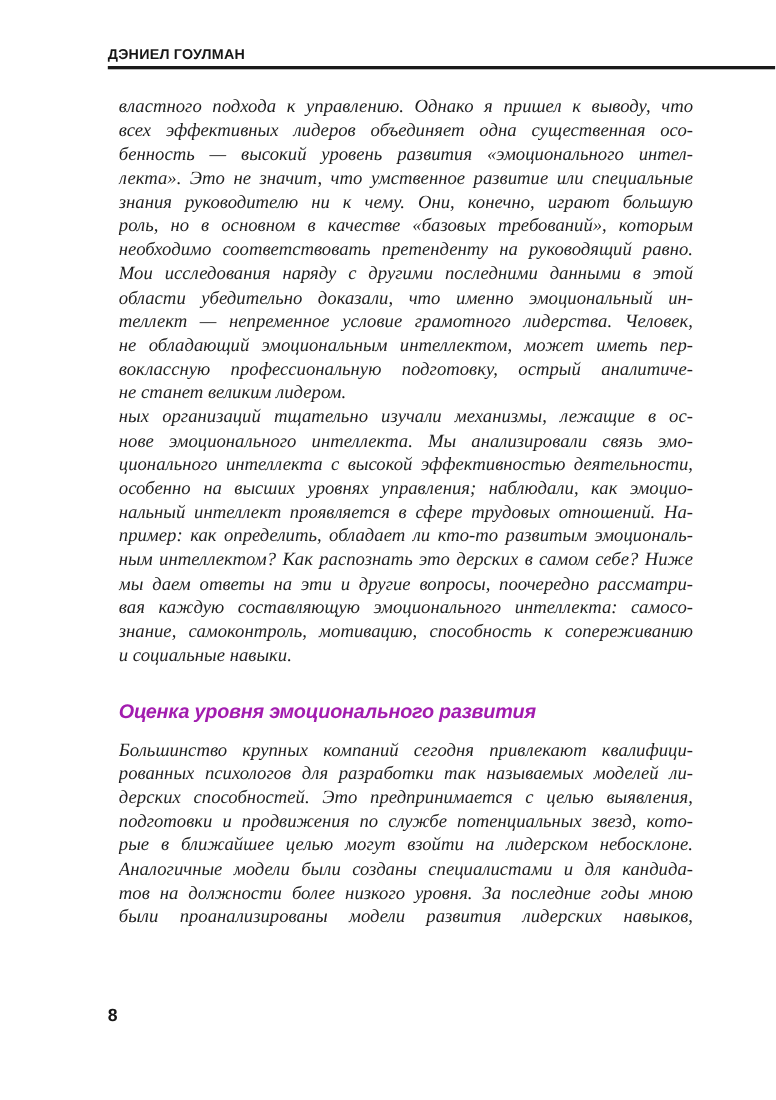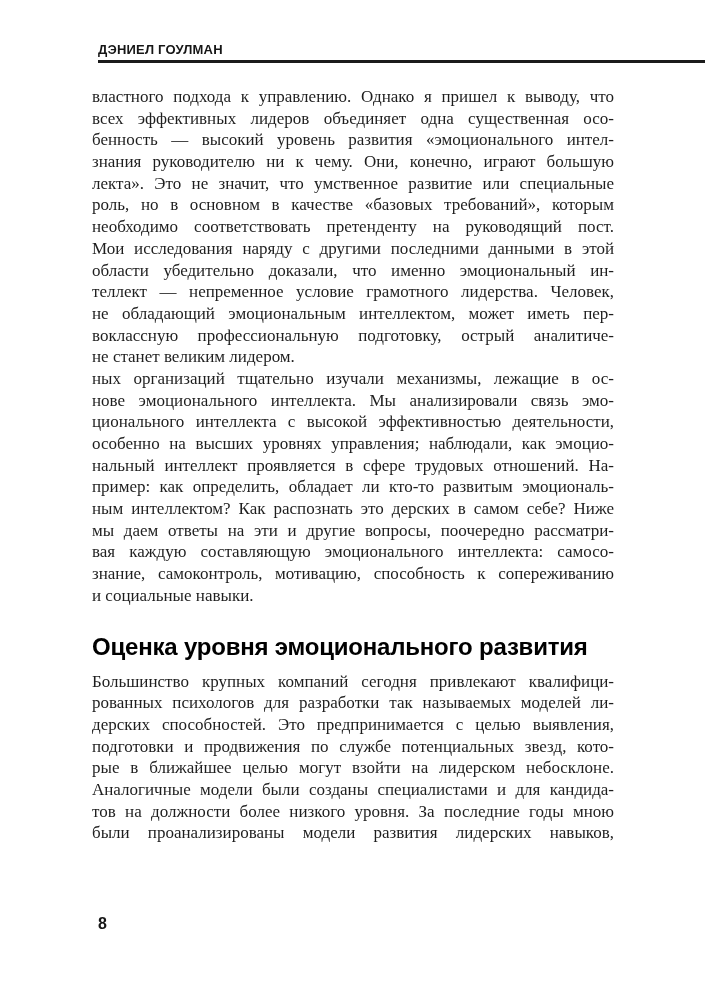--- a/index.html
+++ b/index.html
@@ -30,46 +30,47 @@
   .head-rule {
     position: absolute;
     left: 98px;
     right: 0;
     top: 60px;
     height: 3px;
     background: #1b1b1b;
   }
   .text-col {
     position: absolute;
-    left: 92px;
+    left: 108px;
     top: 86px;
     width: 522px;
+    font-style: italic;
   }
   .line {
     font-size: 17px;
     line-height: 21.7px;
     height: 21.7px;
     overflow: hidden;
     text-align: justify;
     text-align-last: justify;
     color: #1e1e1e;
   }
   .line.last {
     text-align-last: left;
   }
   .line.indent {
     text-indent: 18px;
   }
   .section-heading {
     font-family: "Liberation Sans", sans-serif;
     font-weight: bold;
-    font-size: 24px;
+    font-size: 18px;
     letter-spacing: -0.2px;
     line-height: 24px;
-    color: #000000;
+    color: #a21caf;
     margin: 28px 0 12px 0;
   }
   .folio {
     position: absolute;
     left: 98px;
     top: 915px;
     font-family: "Liberation Sans", sans-serif;
     font-weight: bold;
     font-size: 16px;
     color: #161616;
@@ -78,24 +79,24 @@
 </head>
 <body>
 
 <div class="page">
   <div class="running-head">ДЭНИЕЛ ГОУЛМАН</div>
   <div class="head-rule"></div>
   <div class="text-col" id="text-col">
       <div class="line">властного подхода к управлению. Однако я пришел к выводу, что</div>
       <div class="line">всех эффективных лидеров объединяет одна существенная осо-</div>
       <div class="line">бенность — высокий уровень развития «эмоционального интел-</div>
+      <div class="line">лекта». Это не значит, что умственное развитие или специальные</div>
       <div class="line">знания руководителю ни к чему. Они, конечно, играют большую</div>
-      <div class="line">лекта». Это не значит, что умственное развитие или специальные</div>
       <div class="line">роль, но в основном в качестве «базовых требований», которым</div>
-      <div class="line">необходимо соответствовать претенденту на руководящий пост.</div>
+      <div class="line">необходимо соответствовать претенденту на руководящий равно.</div>
       <div class="line">Мои исследования наряду с другими последними данными в этой</div>
       <div class="line">области убедительно доказали, что именно эмоциональный ин-</div>
       <div class="line">теллект — непременное условие грамотного лидерства. Человек,</div>
       <div class="line">не обладающий эмоциональным интеллектом, может иметь пер-</div>
       <div class="line">воклассную профессиональную подготовку, острый аналитиче-</div>
       <div class="line last">не станет великим лидером.</div>
       <div class="line">ных организаций тщательно изучали механизмы, лежащие в ос-</div>
       <div class="line">нове эмоционального интеллекта. Мы анализировали связь эмо-</div>
       <div class="line">ционального интеллекта с высокой эффективностью деятельности,</div>
       <div class="line">особенно на высших уровнях управления; наблюдали, как эмоцио-</div>

